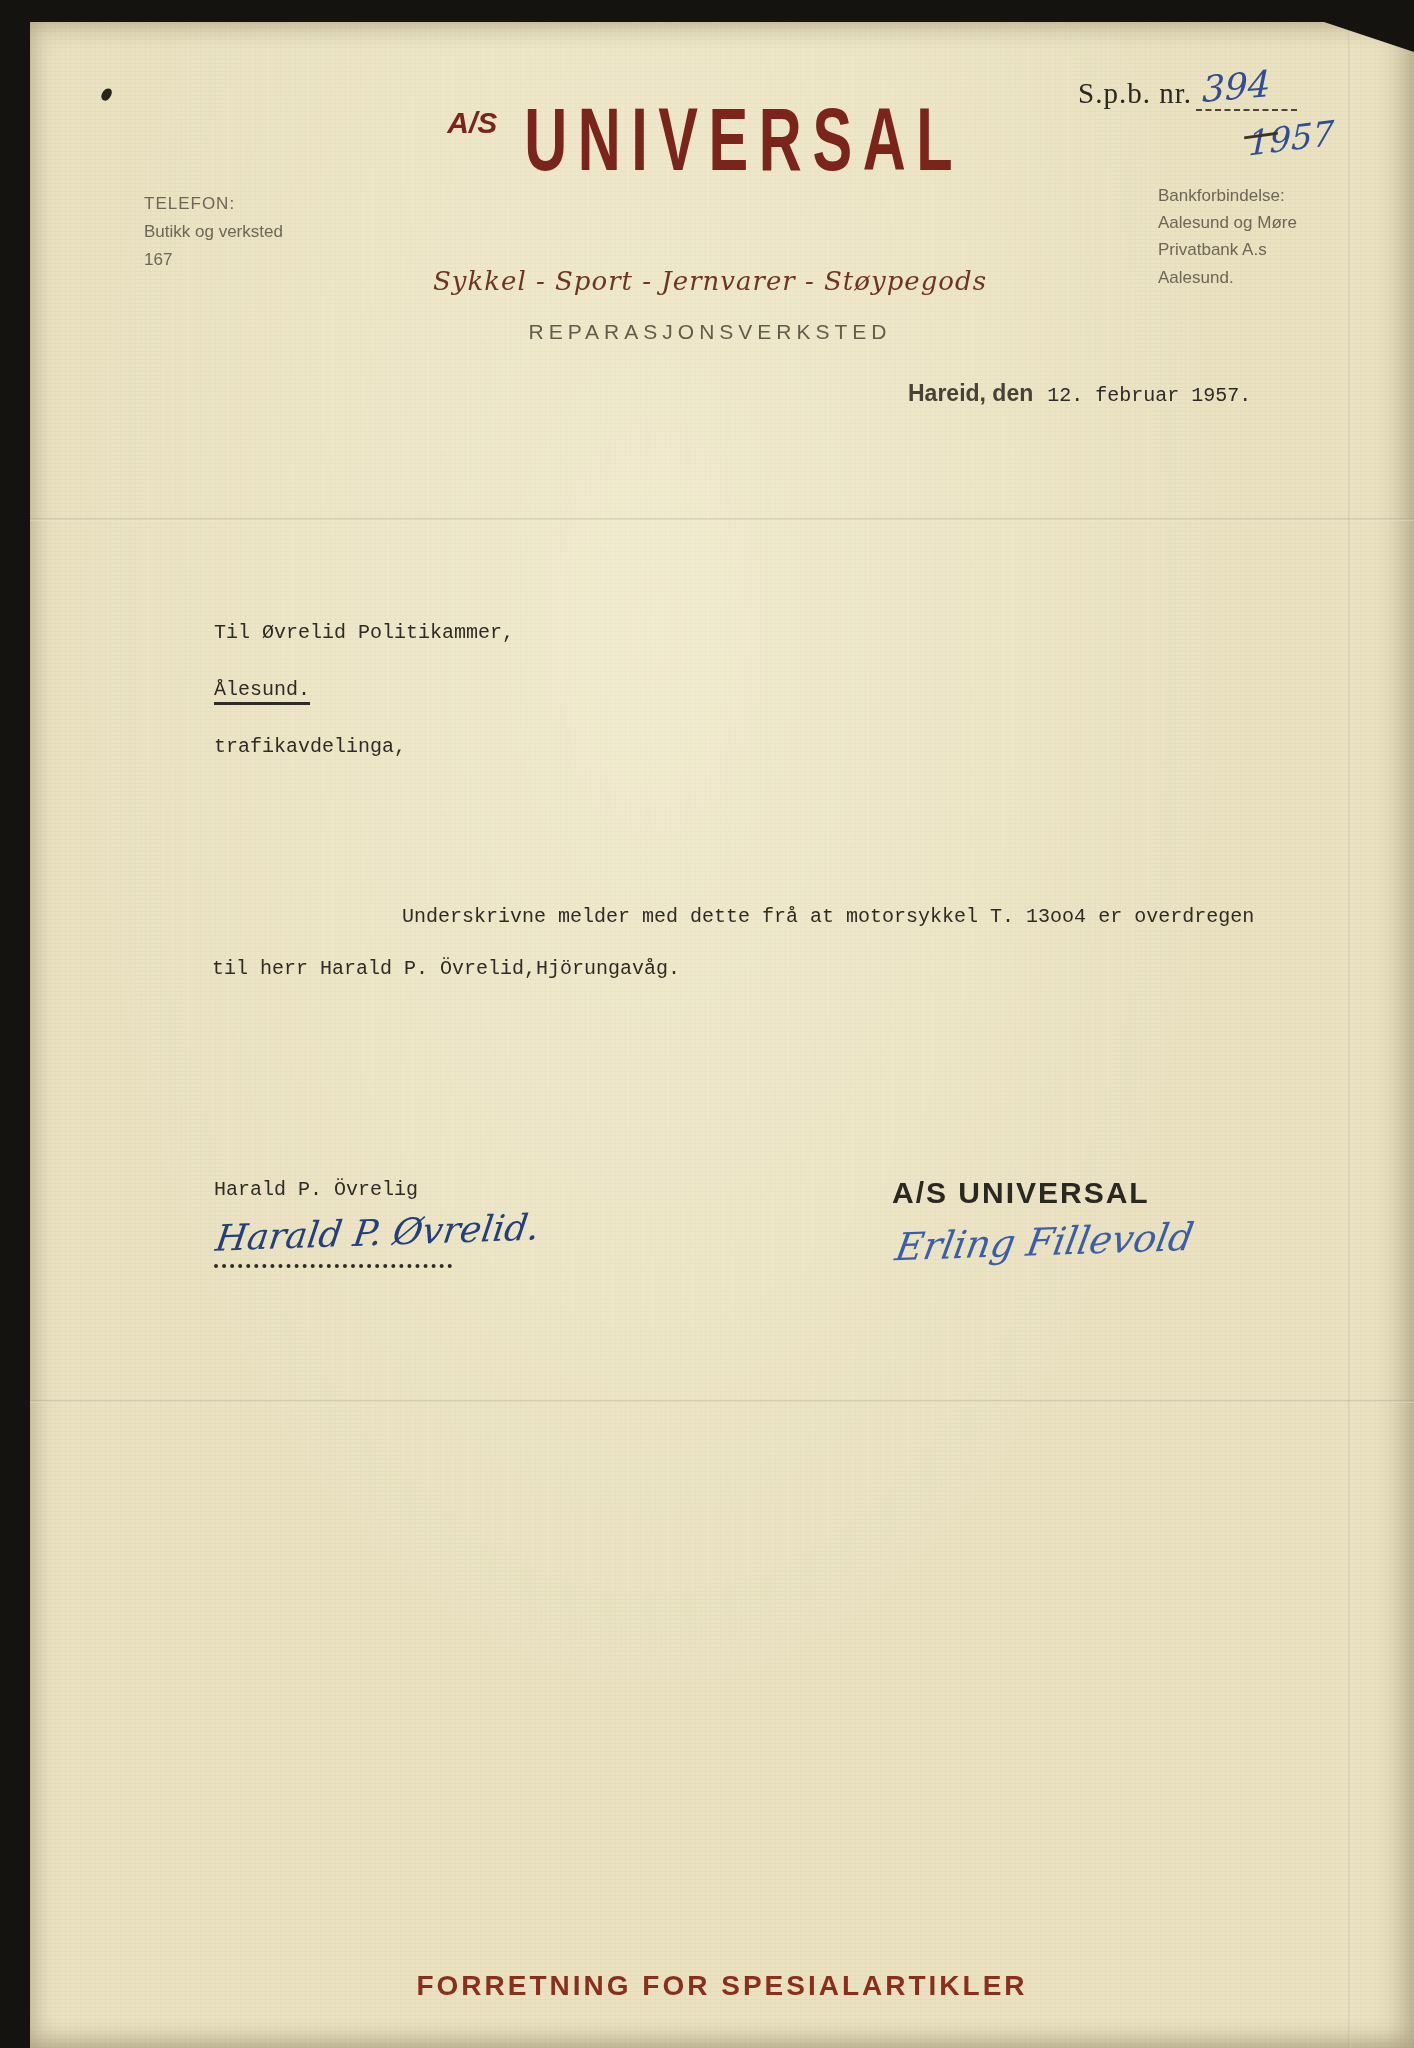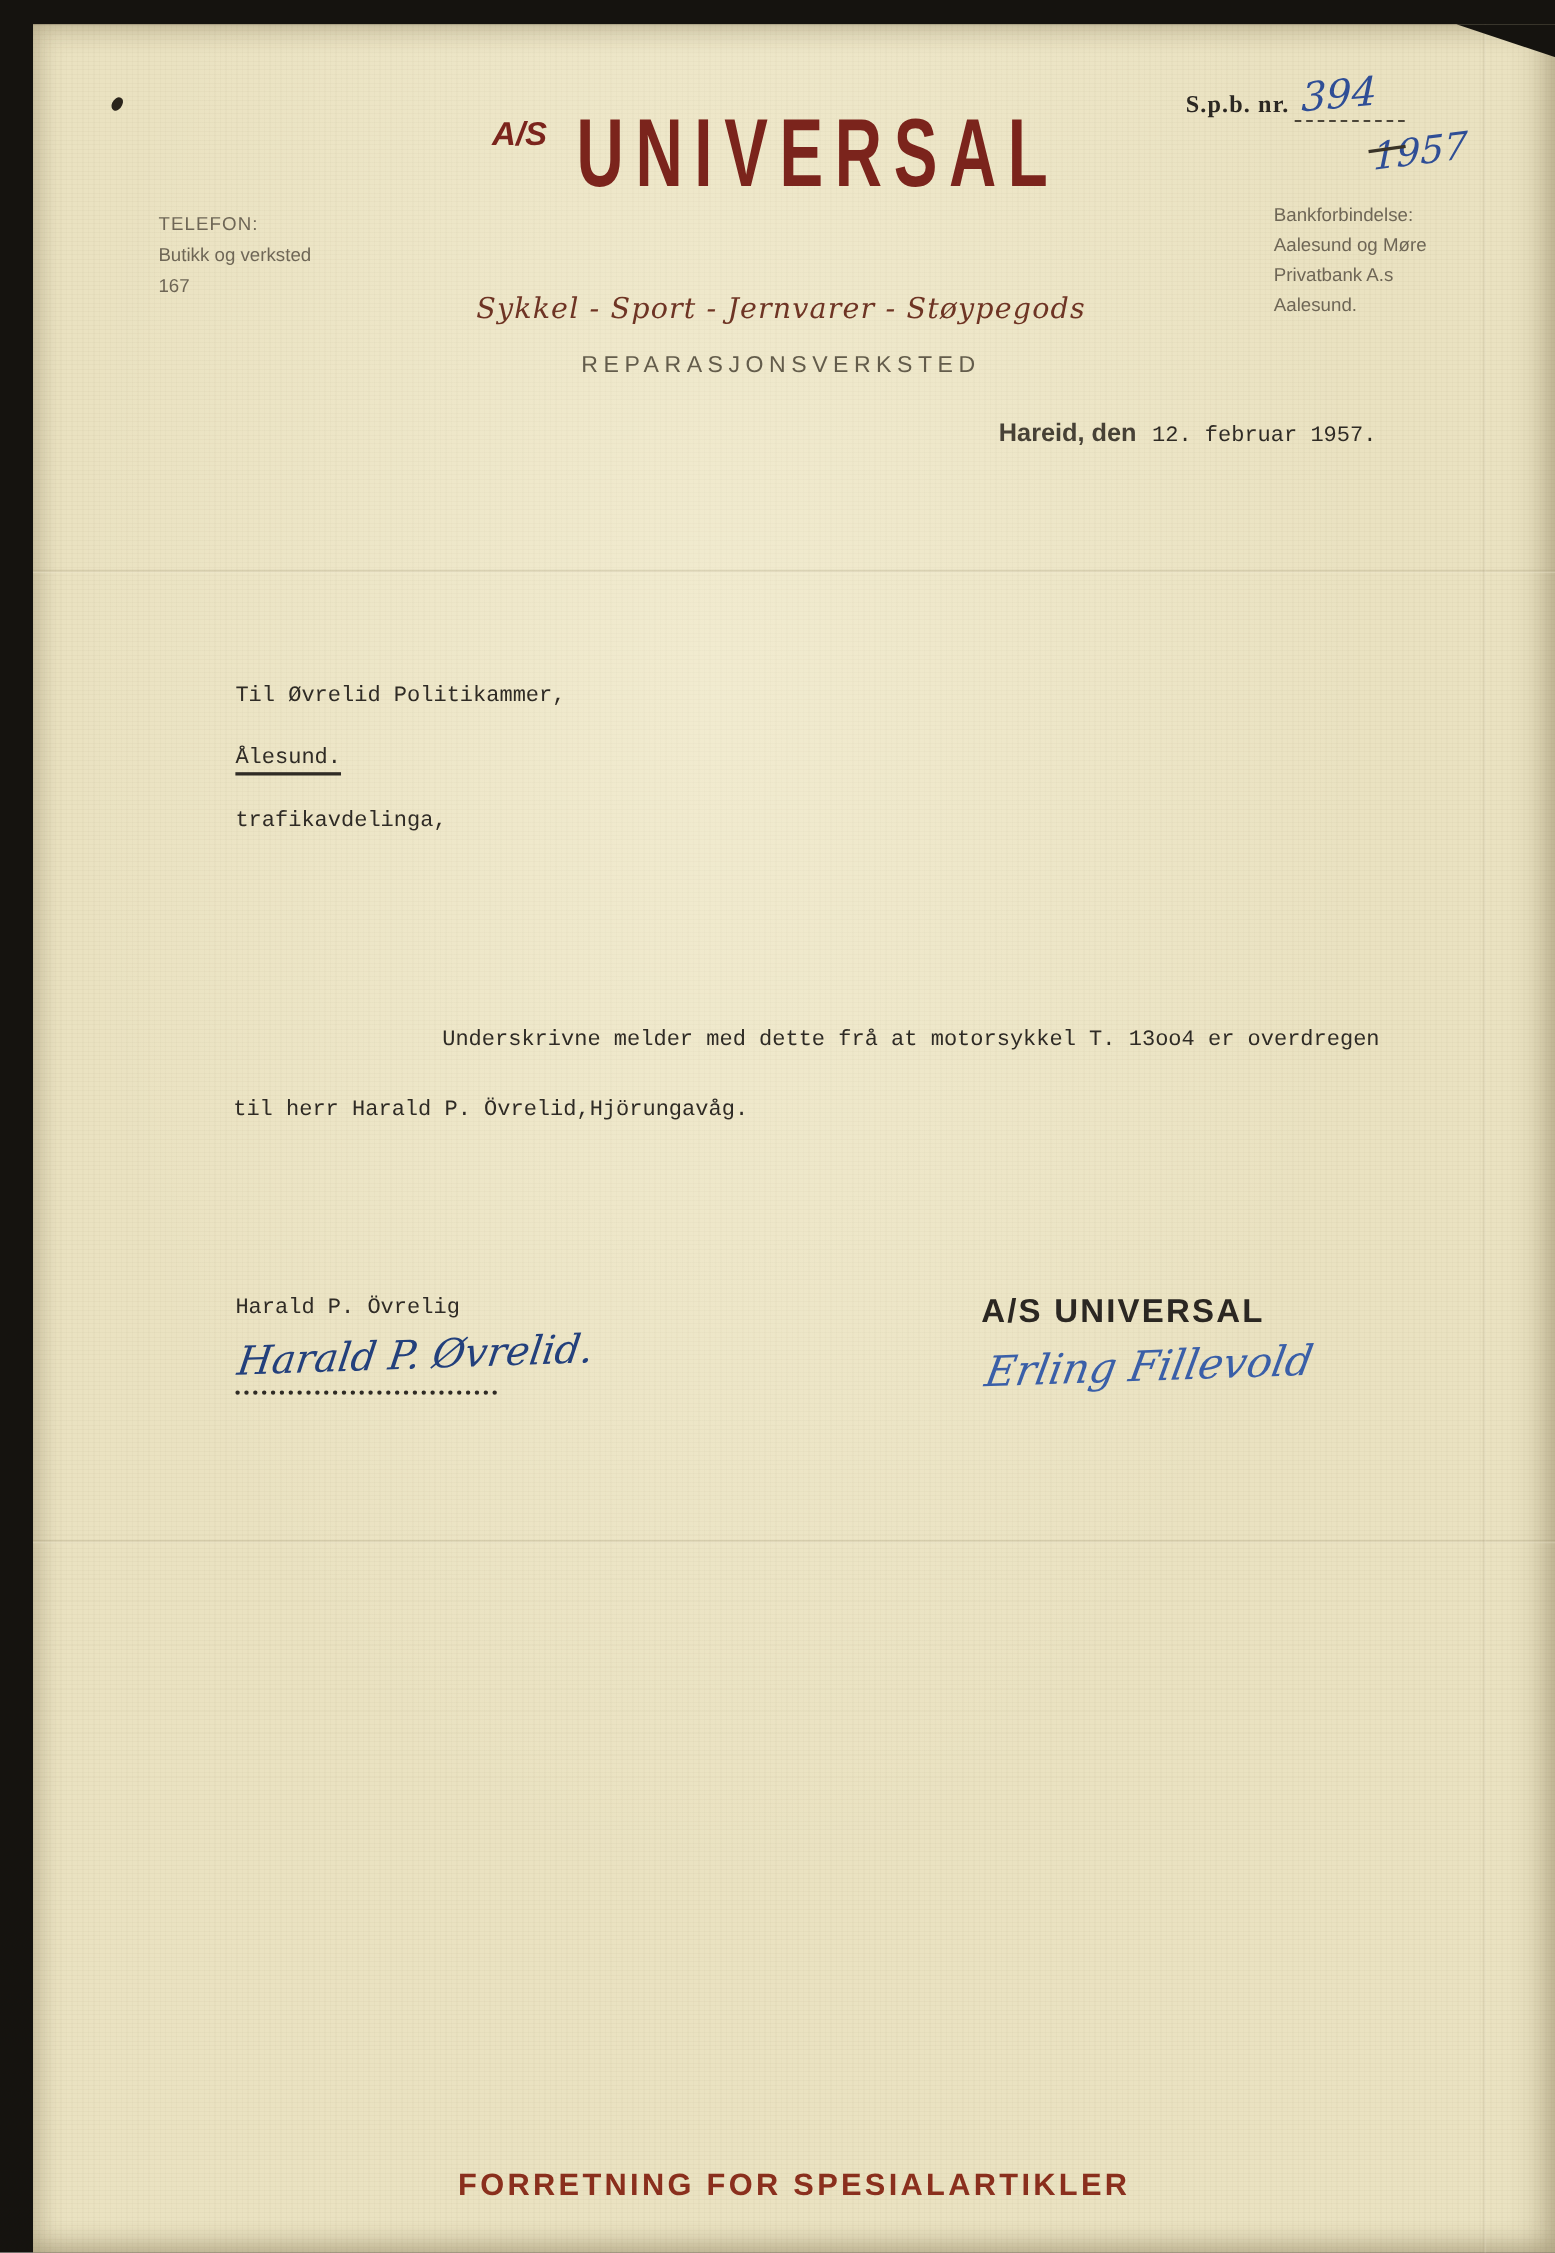--- a/index.html
+++ b/index.html
@@ -59,22 +59,22 @@
     left: 1318px;
     width: 3px;
     background: linear-gradient(90deg, rgba(110,95,55,0.16), rgba(255,250,230,0.25));
     pointer-events: none;
   }
 
   
   .stamp-ref { position: absolute; left: 1048px; top: 48px; white-space: nowrap; }
   .stamp-label {
     font-family: "Liberation Serif", serif;
-    font-weight: bold;
-    font-size: 22px;
+    font-weight: normal;
+    font-size: 29px;
     color: #2b2722;
     letter-spacing: 1px;
   }
   .stamp-number-wrap {
     display: inline-block;
     border-bottom: 2px dashed #4b4538;
     padding: 0 26px 2px 6px;
     transform: translateY(-4px);
   }
   .script { font-family: "DejaVu Serif", serif; font-style: italic; }
@@ -147,22 +147,22 @@
     font-size: 23px;
     font-weight: bold;
     color: #474136;
     margin-right: 14px;
   }
 
   .recipient { position: absolute; left: 184px; top: 582px; line-height: 57px; }
   .underlined { border-bottom: 3px solid #2f2b25; padding-bottom: 1px; }
 
   .body-par {
-    position: absolute; left: 182px; top: 892px; width: 1090px;
-    line-height: 64px;
+    position: absolute; left: 182px; top: 869px; width: 1090px;
+    line-height: 52px;
     text-indent: 190px;
   }
 
   
   .sig-left { position: absolute; left: 184px; top: 1150px; width: 360px; }
   .sig-left-typed { position: absolute; left: 0; top: 6px; white-space: nowrap; }
   .sig-left-hand {
     position: absolute; left: 2px; top: 40px;
     font-size: 36px; color: #23407c;
     white-space: nowrap;

